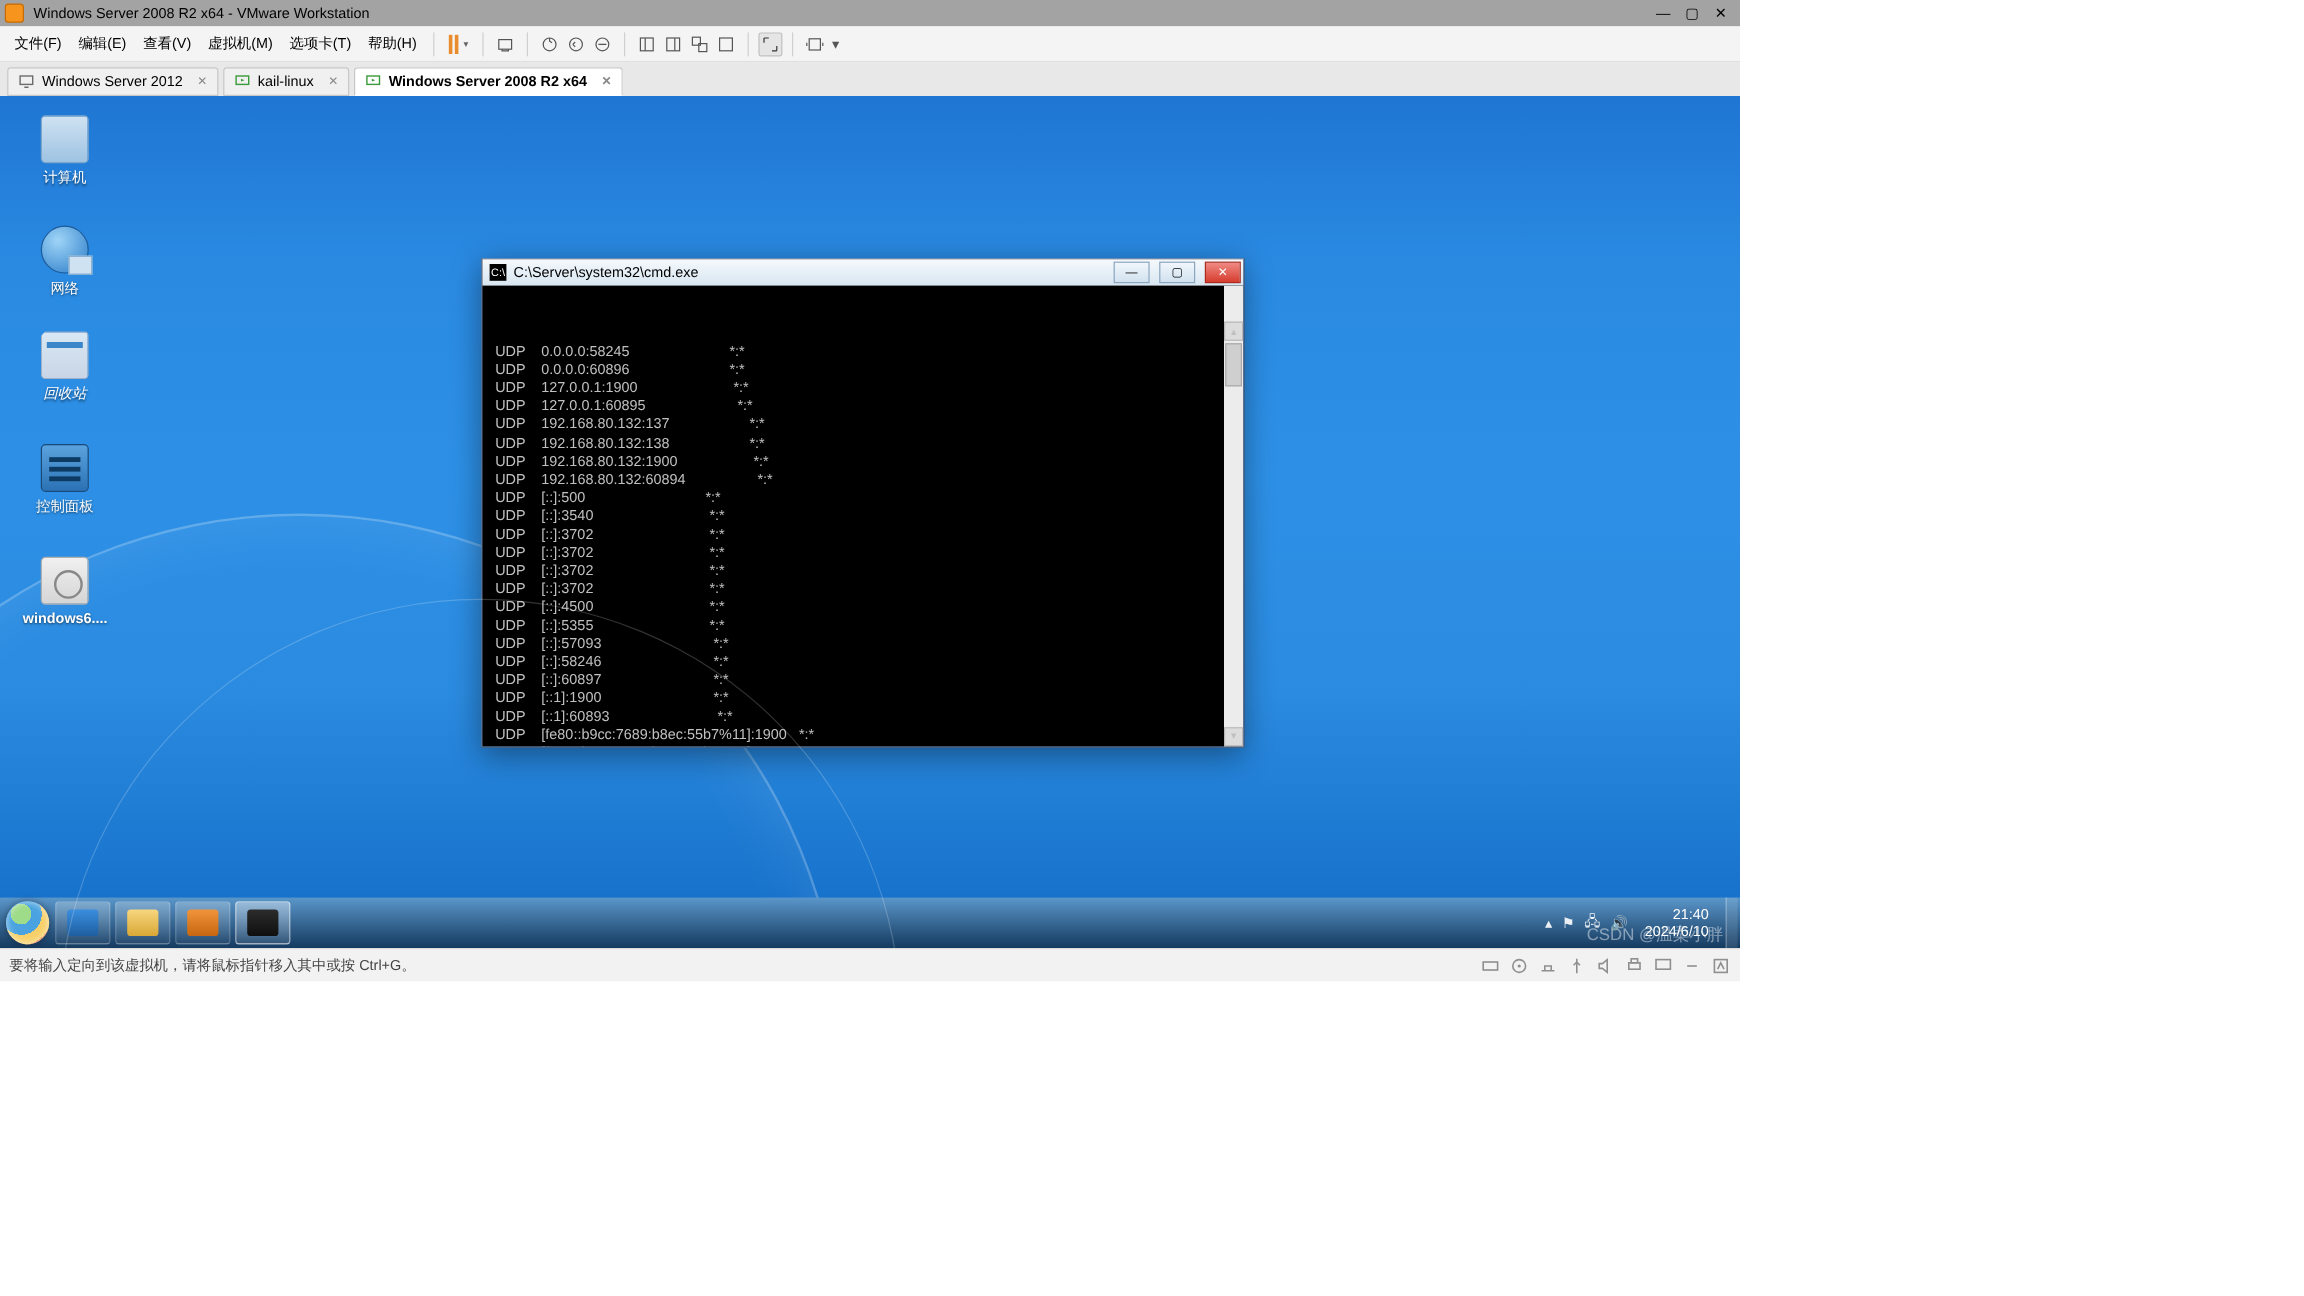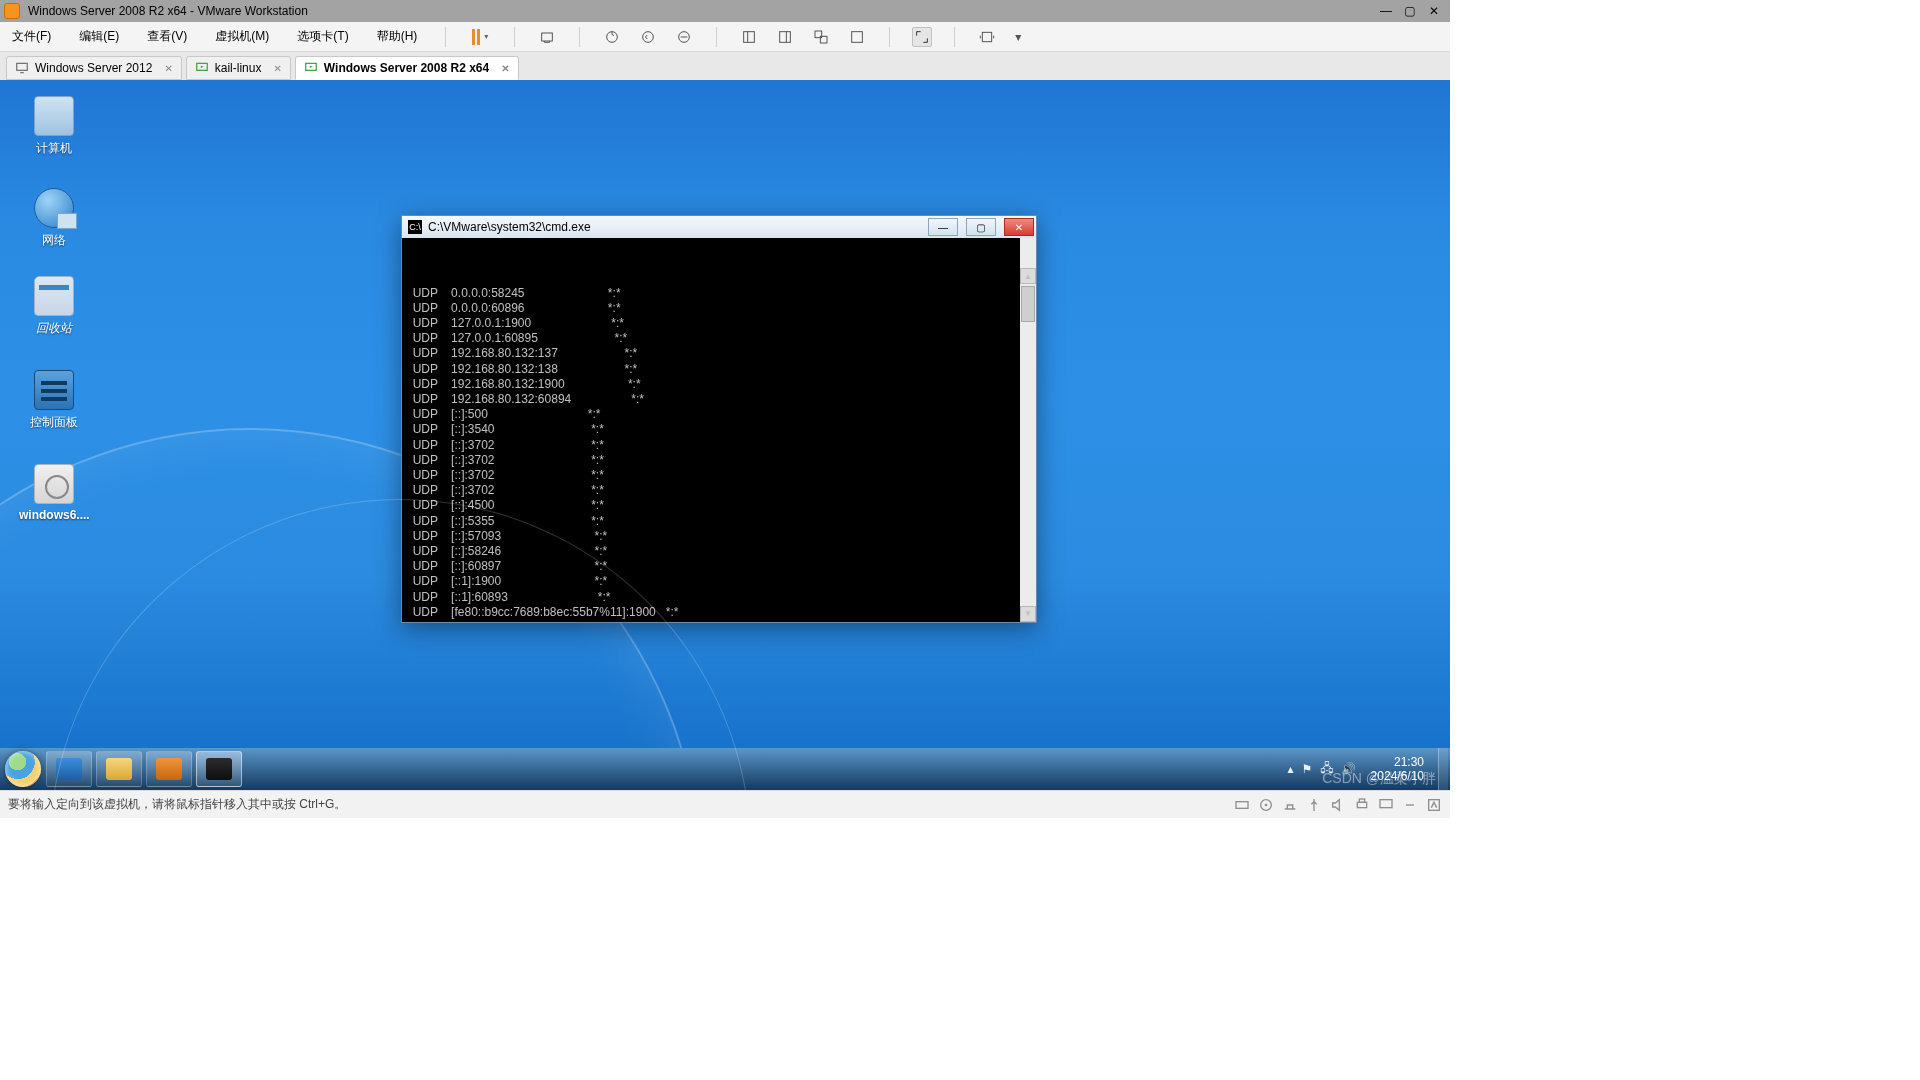--- a/index.html
+++ b/index.html
@@ -3,21 +3,21 @@
 <meta charset="utf-8">
 <style>
 * { margin: 0; padding: 0; box-sizing: border-box; font-family: "Microsoft YaHei", "Segoe UI", Tahoma, sans-serif; font-size: 12px; }
 body { width: 1450px; height: 818px; overflow: hidden; background: #fff; }
 
 
 #outer-title { height: 22px; display: flex; align-items: center; padding: 0 4px; background: #a3a3a3; }
 #outer-title .app-icon { width: 16px; height: 16px; background: #f7941d; border-radius: 3px; border: 1px solid #c86b00; margin-right: 8px; }
 #outer-title .spacer { flex: 1; }
 #outer-title button { background: none; border: none; width: 24px; height: 18px; cursor: pointer; }
-#menubar { height: 30px; display: flex; align-items: center; padding: 0 6px; gap: 16px; border-bottom: 1px solid #d9d9d9; background: #f4f4f4; }
+#menubar { height: 30px; display: flex; align-items: center; padding: 0 6px; gap: 2px; border-bottom: 1px solid #d9d9d9; background: #f4f4f4; }
 #menubar .menu { padding: 2px 6px; cursor: pointer; }
 #menubar .sep { width: 1px; height: 20px; background: #d0d0d0; margin: 0 6px; }
 .tb-ic { width: 20px; height: 20px; display: inline-flex; align-items: center; justify-content: center; cursor: pointer; color: #555; }
 .tb-ic svg { width: 16px; height: 16px; stroke: #555; stroke-width: 1.5; fill: none; }
 .pause-btn { display: flex; align-items: center; gap: 2px; padding: 2px 4px; cursor: pointer; }
 .pause-btn .pbar { width: 3px; height: 16px; background: #e98c2e; display: inline-block; }
 .pause-btn .arrow { font-size: 8px; color: #666; margin-left: 2px; }
 
 #tabstrip { height: 28px; display: flex; align-items: flex-end; padding: 0 6px; gap: 4px; background: #e8e8e8; }
 .vm-tab { height: 24px; display: flex; align-items: center; padding: 4px 8px; gap: 6px; border: 1px solid #c8c8c8; background: #f0f0f0; border-radius: 3px 3px 0 0; cursor: pointer; }
@@ -216,21 +216,21 @@
       <div>网络</div>
     </div>
     <div class="deskicon di1" style="top: 16px;">
       <div class="ic"></div>
       <div>计算机</div>
     </div>
 
   <div id="cmd">
     <div id="cmd-title">
       <div class="cmdicon">C:\</div>
-      <span>C:\VMware\system32\cmd.exe</span>
+      <span>C:\Server\system32\cmd.exe</span>
       <div class="spacer"></div>
       <div class="cmd-btn">—</div>
       <div class="cmd-btn">▢</div>
       <div class="cmd-btn close">✕</div>
     </div>
     <div id="cmd-body">
       <div id="cmd-scroll">
         <div class="arr">▴</div>
         <div class="thumb"></div>
         <div class="arr" style="position:absolute;bottom:0;left:0;right:0">▾</div>
@@ -287,21 +287,21 @@
         <div class="task-btn active">
           <div class="ii" style="background:linear-gradient(#2c2c2c,#0f0f0f);border-radius:3px"></div>
         </div>
       </div>
     <div id="tray">
       <span class="tico">▴</span>
       <span class="tico">⚑</span>
       <span class="tico">🖧</span>
       <span class="tico">🔊</span>
       <div id="clock">
-        <div>21:30</div>
+        <div>21:40</div>
         <div>2024/6/10</div>
       </div>
       <div id="showdesk"></div>
     </div>
   </div>
   <div class="watermark">CSDN @温柔小胖</div>
 </div>
 
 <div id="vmw-status">
   <span>要将输入定向到该虚拟机，请将鼠标指针移入其中或按 Ctrl+G。</span>

